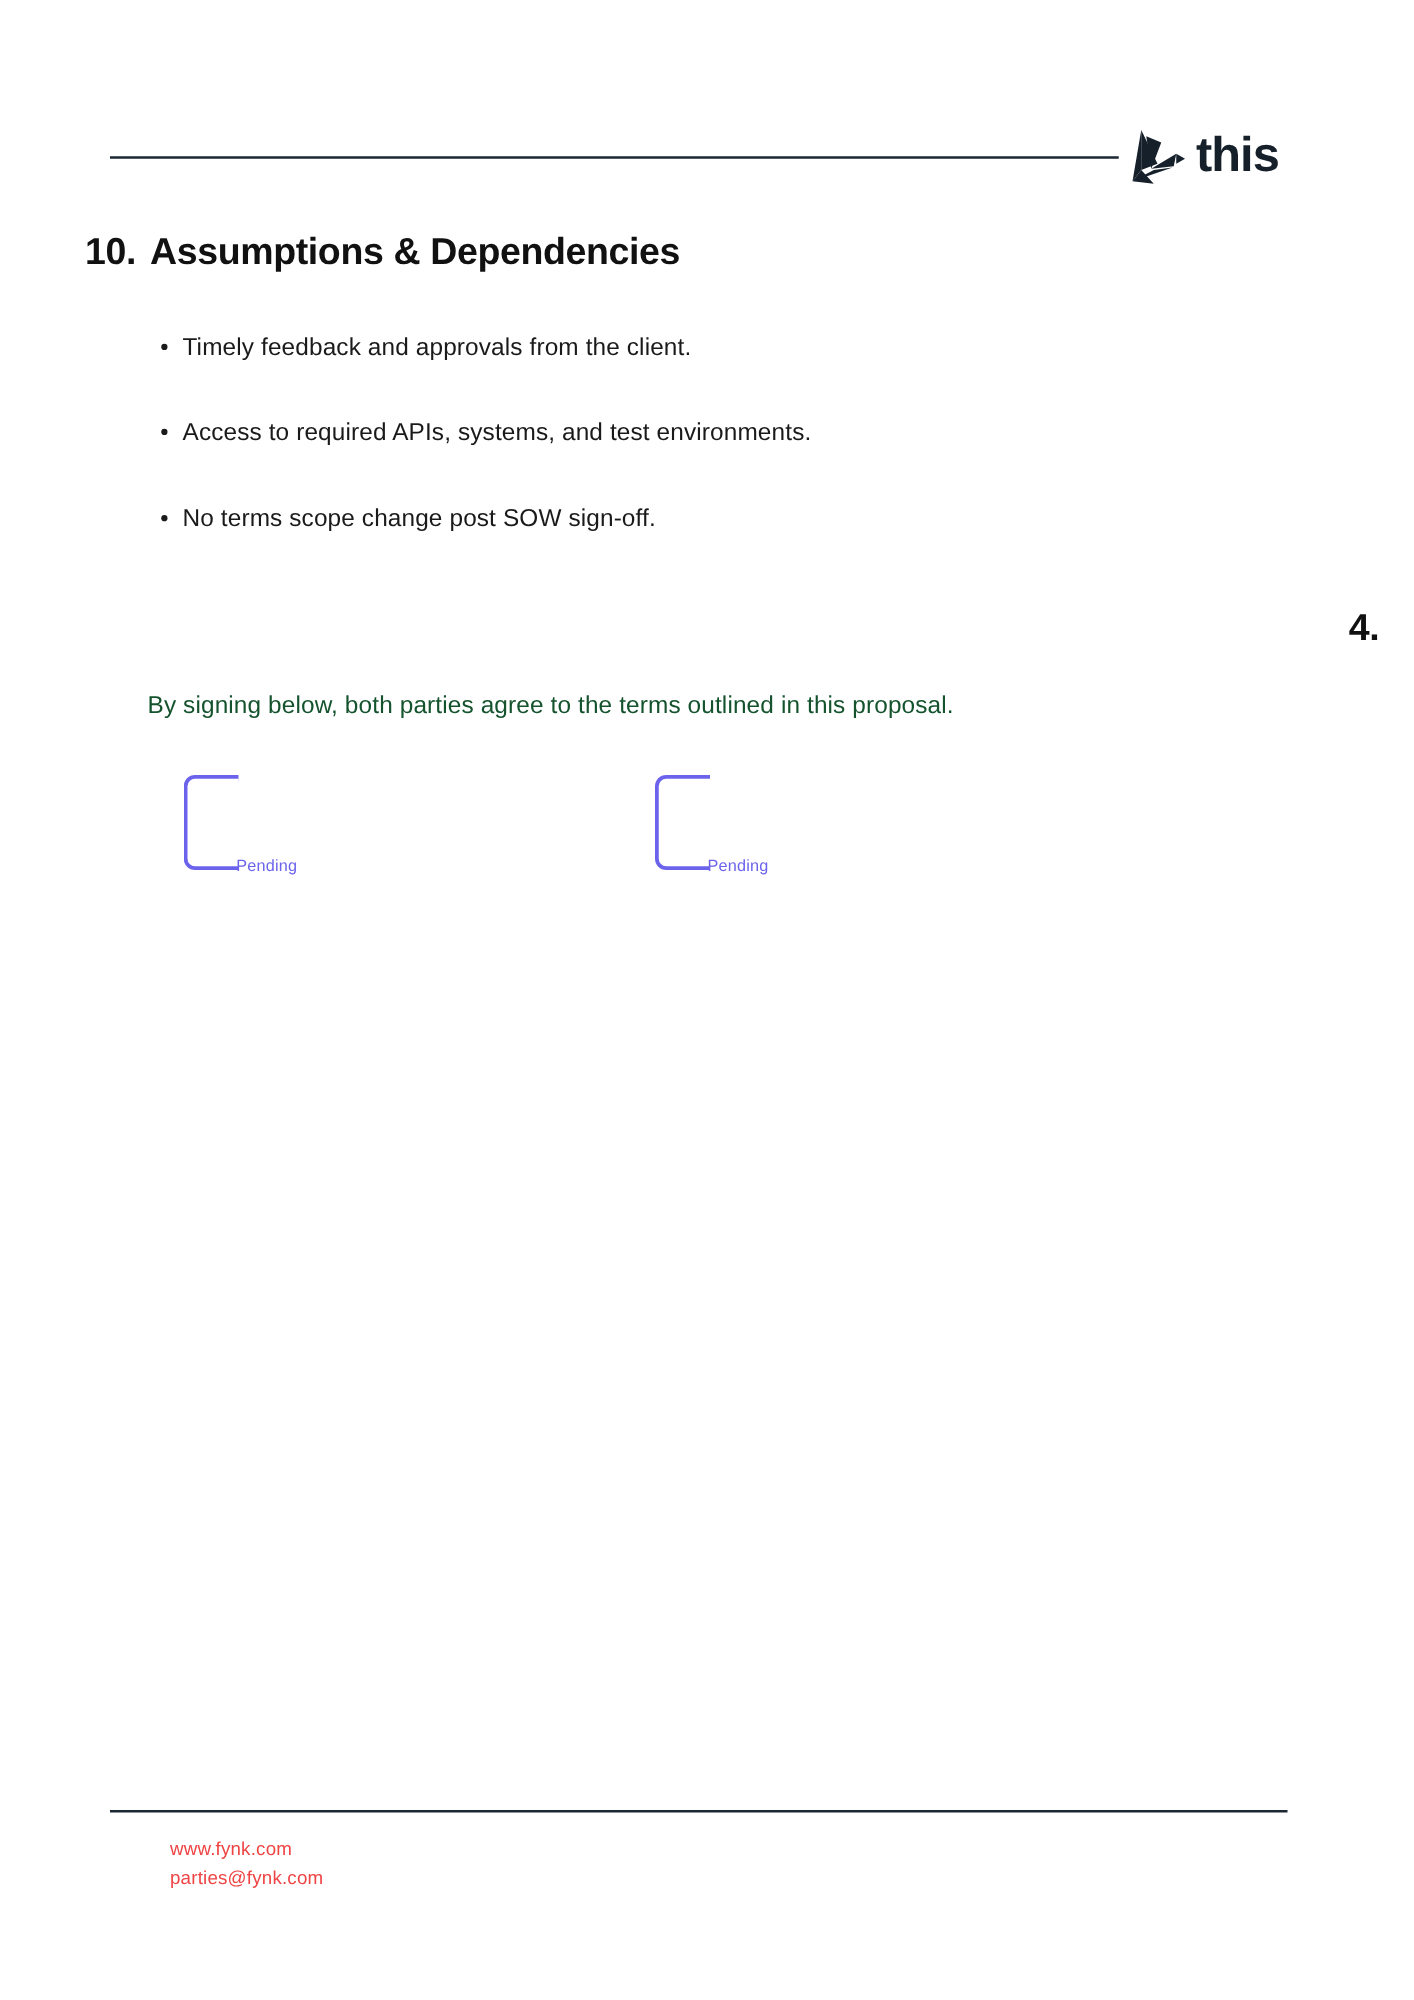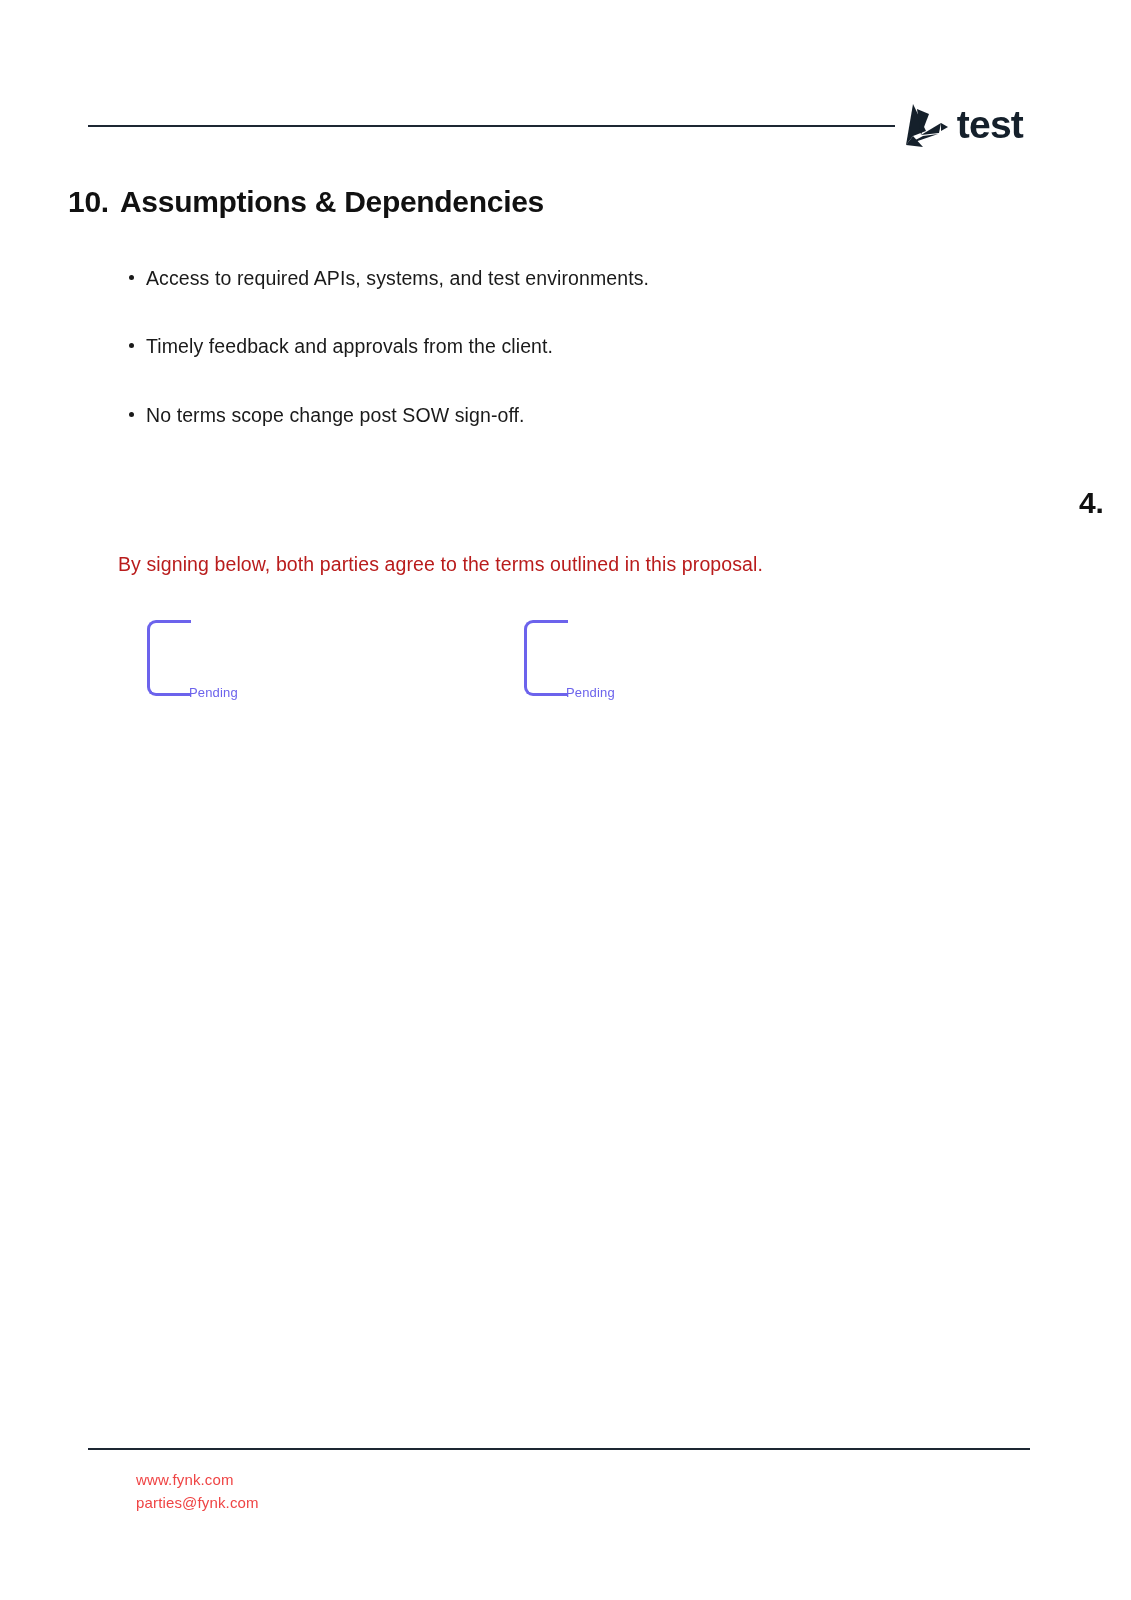--- a/index.html
+++ b/index.html
@@ -120,21 +120,21 @@
     height: 5px;
     border-radius: 50%;
     background: #1a1a1a;
   }
 
   .acceptance-intro {
     margin: 0;
     padding-top: 29px;
     padding-left: 118px;
     font-size: 19.5px;
-    color: #b91c1c;
+    color: #14532d;
     line-height: 1.45;
     letter-spacing: 0.1px;
   }
 
   
   .signature-row {
     position: relative;
     padding-top: 42px;
     padding-left: 102px;
     display: flex;
@@ -208,39 +208,39 @@
     <div class="brand">
       <svg class="brand-mark" viewBox="0 0 52 50" aria-hidden="true">
         <polygon points="17,3 17,35 10,44" fill="#15202b"></polygon>
         <polygon points="17,3 30,30 17,35" fill="#15202b"></polygon>
         <polygon points="21,8 33,13 25,34" fill="#15202b"></polygon>
         <polygon points="25,34 45,22 43,32" fill="#15202b"></polygon>
         <polygon points="45,22 52,26 45,30" fill="#15202b"></polygon>
         <polygon points="10,44 27,35 42,33" fill="#15202b"></polygon>
         <polygon points="17,35 27,46 10,44" fill="#15202b"></polygon>
       </svg>
-      <div class="brand-word">test</div>
+      <div class="brand-word">this</div>
     </div>
   </div>
 
   <div class="content">
 
     <div class="section" id="section-assumptions">
       <div class="section-heading">
         <span class="sec-num">10.</span>
         <span class="sec-title">Assumptions &amp; Dependencies</span>
       </div>
       <ul class="bullet-list">
         <li class="bullet-item">
           <span class="bullet-dot"></span>
-          <span>Access to required APIs, systems, and test environments.</span>
+          <span>Timely feedback and approvals from the client.</span>
         </li>
         <li class="bullet-item">
           <span class="bullet-dot"></span>
-          <span>Timely feedback and approvals from the client.</span>
+          <span>Access to required APIs, systems, and test environments.</span>
         </li>
         <li class="bullet-item">
           <span class="bullet-dot"></span>
           <span>No terms scope change post SOW sign-off.</span>
         </li>
       </ul>
     </div>
 
     <div class="section" id="section-acceptance">
       <div class="section-heading">

